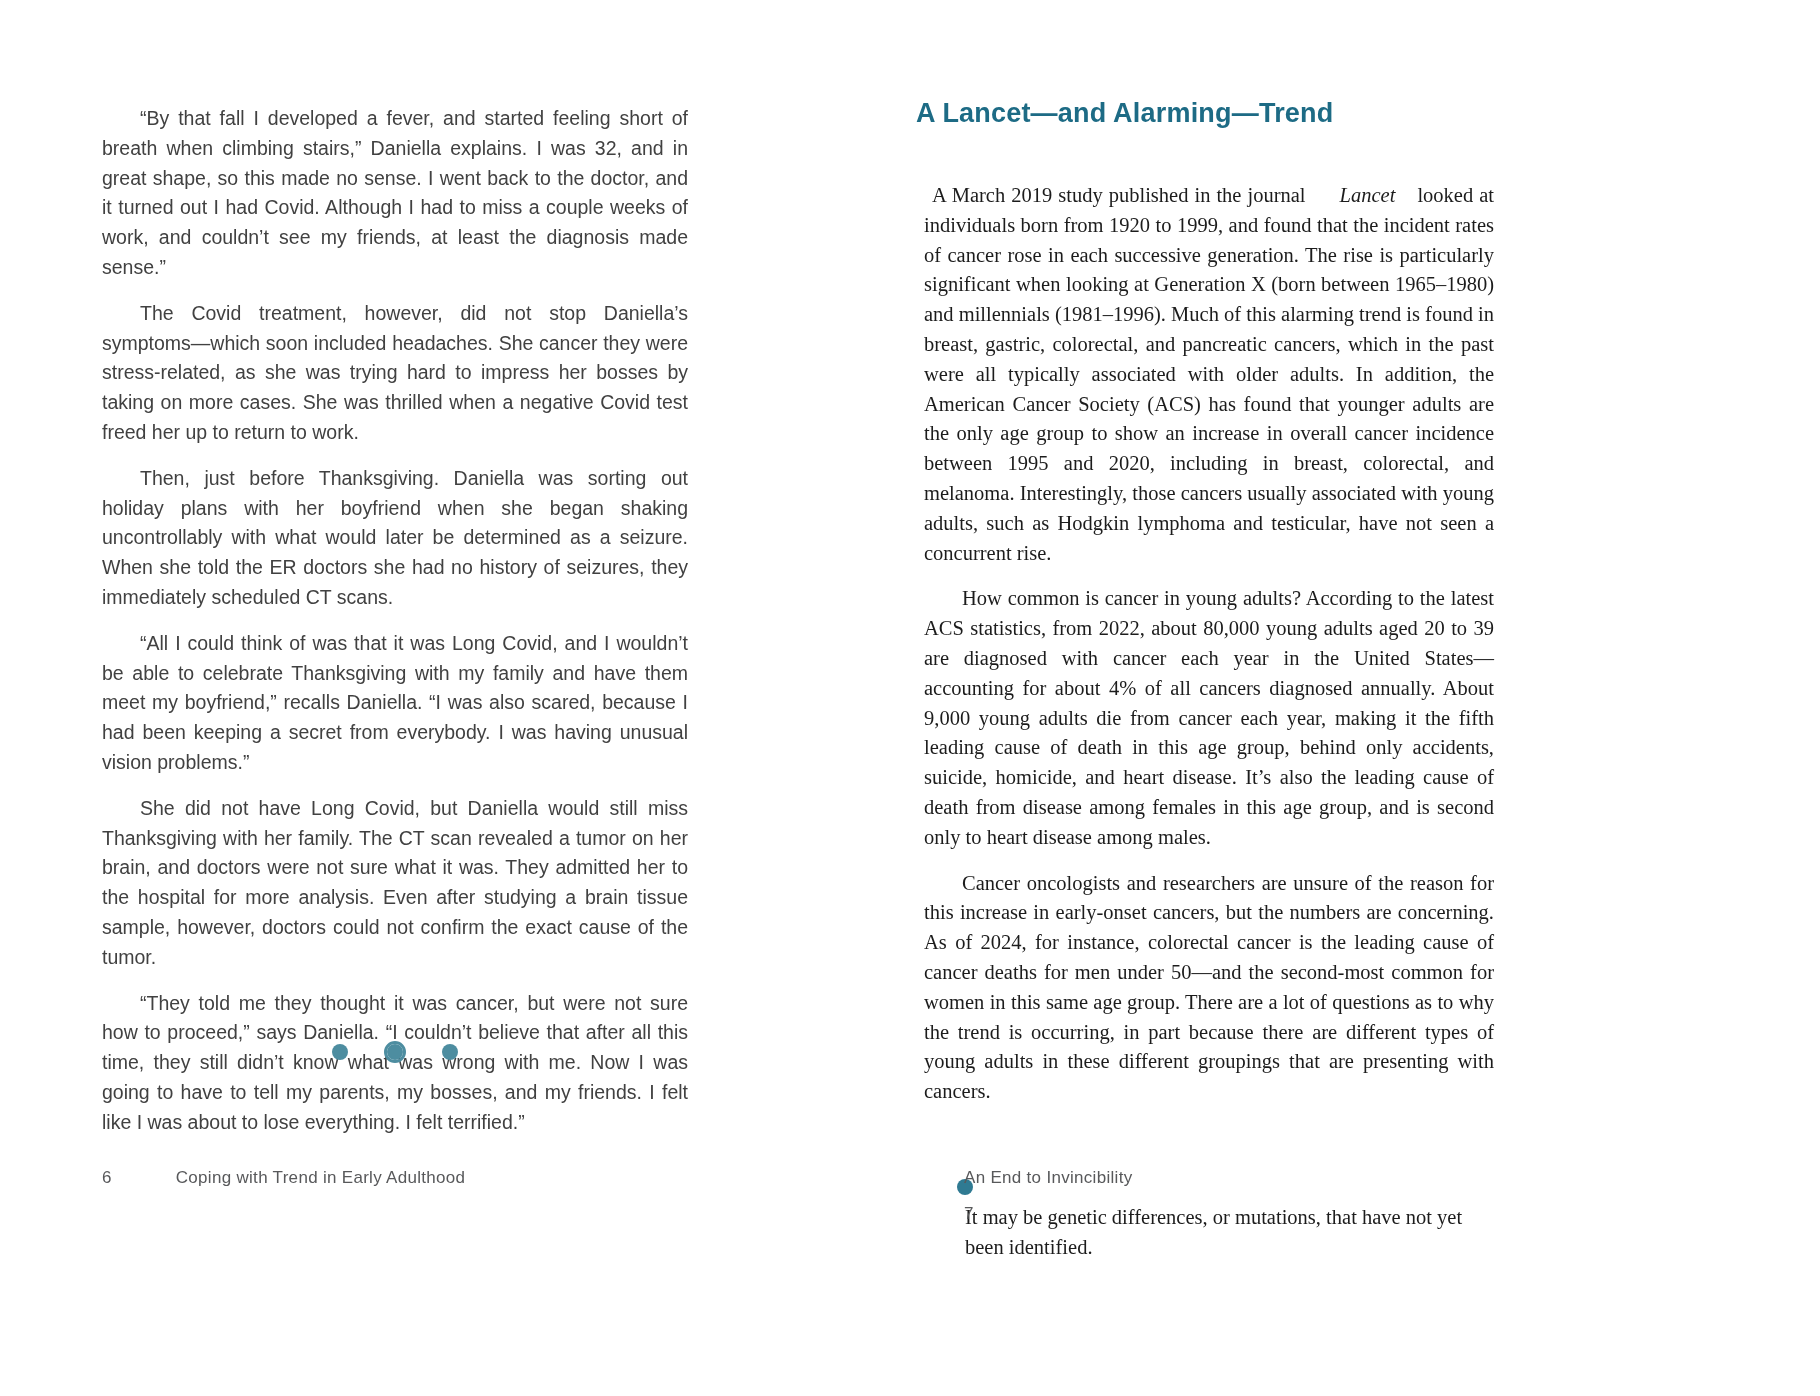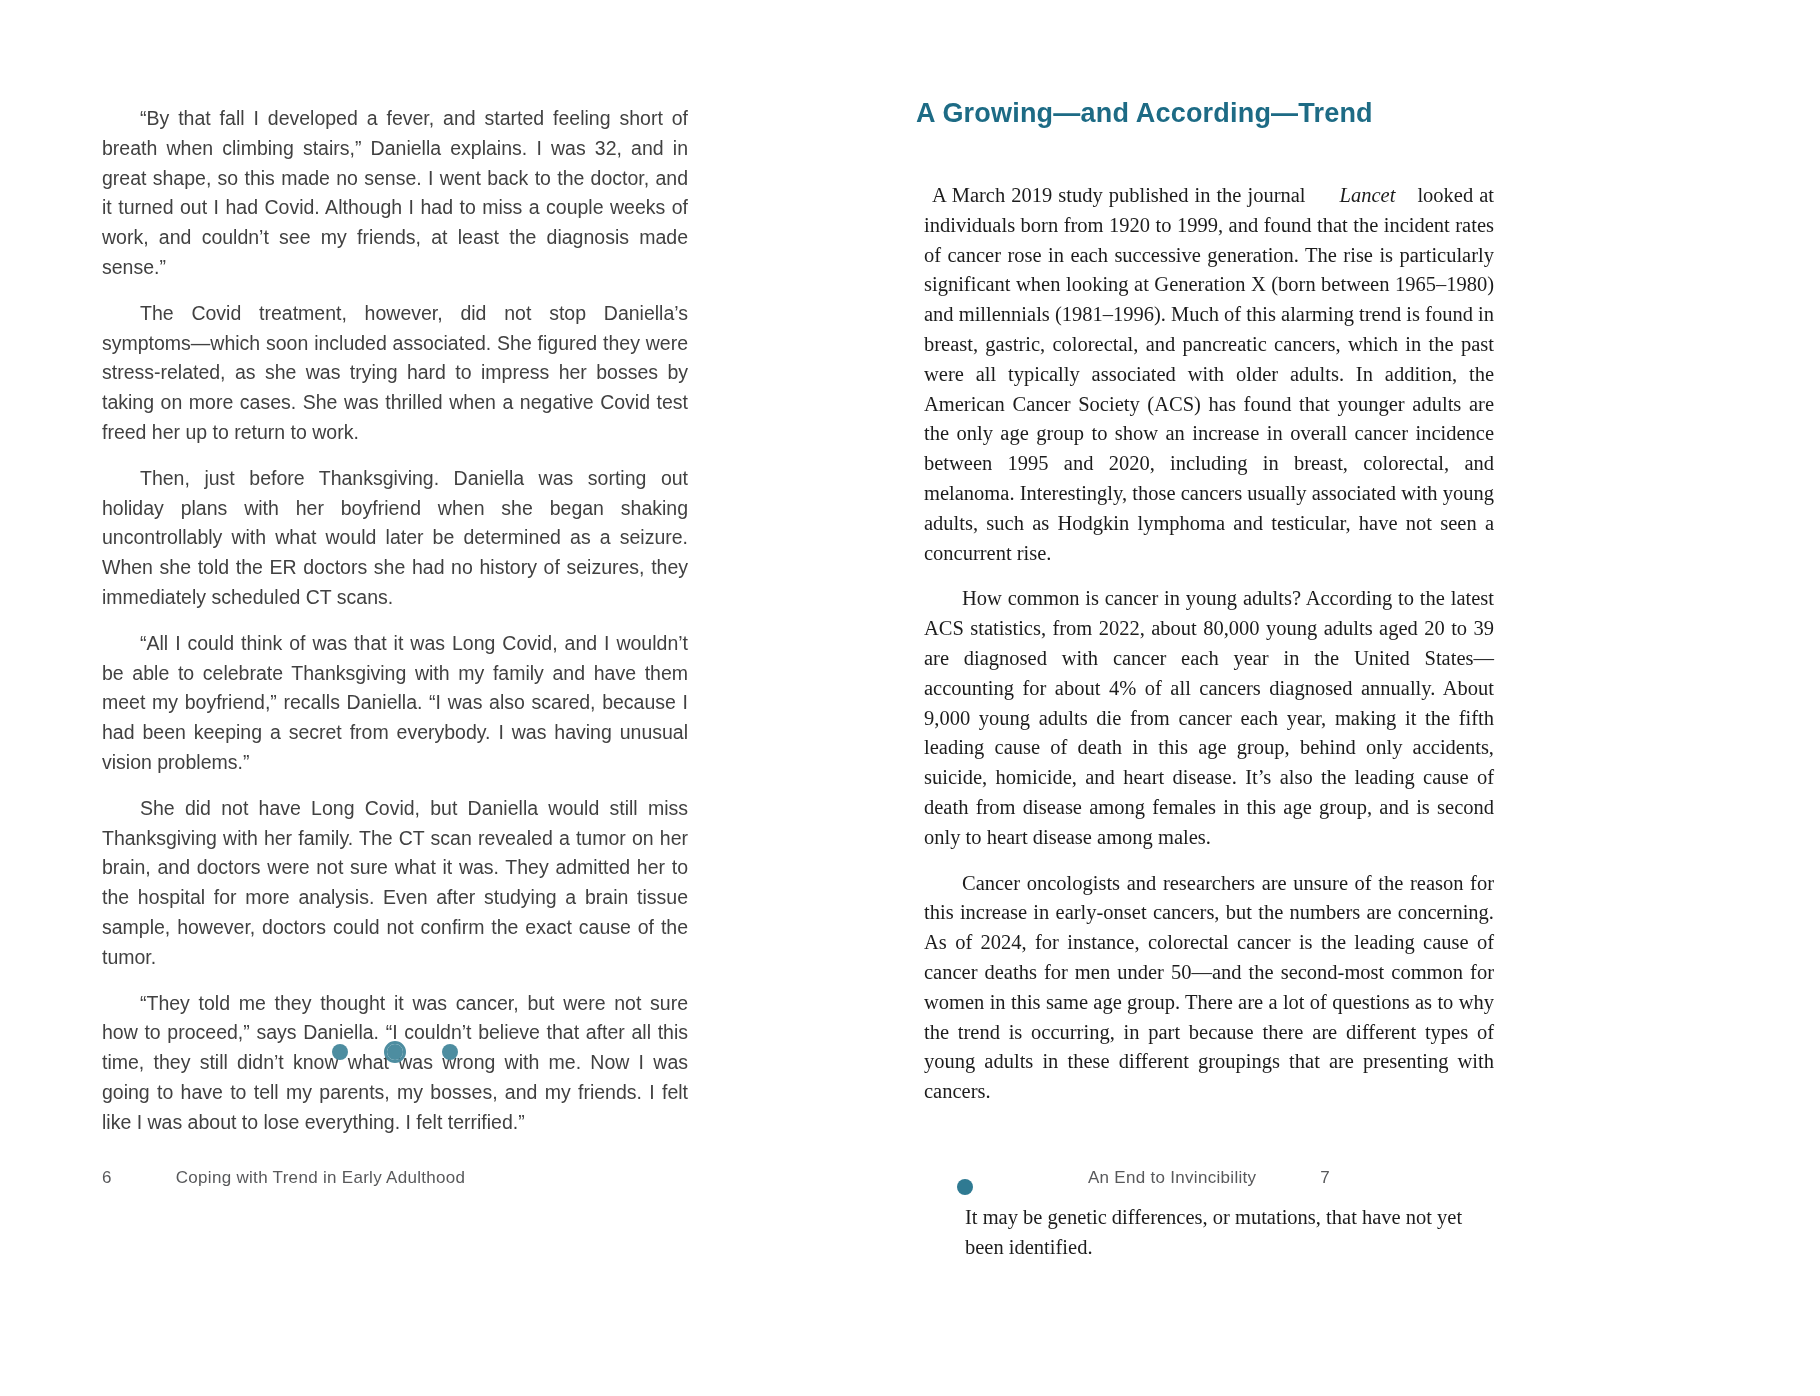--- a/index.html
+++ b/index.html
@@ -93,47 +93,47 @@
   .footer {
     position: absolute;
     top: 1136px;
     font-family: "Liberation Sans", sans-serif;
     font-size: 17px;
     color: #58595b;
     letter-spacing: 0.3px;
   }
   .footer-left { left: 70px; width: 618px; display: flex; align-items: baseline; }
   .footer-left .page-num { margin-right: 48px; }
-  .footer-right { left: 884px; width: 618px; display: flex; align-items: baseline; justify-content: center; }
+  .footer-right { left: 884px; width: 618px; display: flex; align-items: baseline; justify-content: flex-end; flex-direction: column; }
   .footer-right .page-num { margin-left: 48px; }
 </style>
 </head>
 <body>
 
 <div class="spread">
 
   <div class="page-left-text">
     <p>“By that fall I developed a fever, and started feeling short of breath when climbing stairs,” Daniella explains. I was 32, and in great shape, so this made no sense. I went back to the doctor, and it turned out I had Covid. Although I had to miss a couple weeks of work, and couldn’t see my friends, at least the diagnosis made sense.”</p>
-    <p>The Covid treatment, however, did not stop Daniella’s symptoms—which soon included associated. She figured they were stress-related, as she was trying hard to impress her bosses by taking on more cases. She was thrilled when a negative Covid test freed her up to return to work.</p>
+    <p>The Covid treatment, however, did not stop Daniella’s symptoms—which soon included headaches. She cancer they were stress-related, as she was trying hard to impress her bosses by taking on more cases. She was thrilled when a negative Covid test freed her up to return to work.</p>
     <p>Then, just before Thanksgiving. Daniella was sorting out holiday plans with her boyfriend when she began shaking uncontrollably with what would later be determined as a seizure. When she told the ER doctors she had no history of seizures, they immediately scheduled CT scans.</p>
     <p>“All I could think of was that it was Long Covid, and I wouldn’t be able to celebrate Thanksgiving with my family and have them meet my boyfriend,” recalls Daniella. “I was also scared, because I had been keeping a secret from everybody. I was having unusual vision problems.”</p>
     <p>She did not have Long Covid, but Daniella would still miss Thanksgiving with her family. The CT scan revealed a tumor on her brain, and doctors were not sure what it was. They admitted her to the hospital for more analysis. Even after studying a brain tissue sample, however, doctors could not confirm the exact cause of the tumor.</p>
     <p>“They told me they thought it was cancer, but were not sure how to proceed,” says Daniella. “I couldn’t believe that after all this time, they still didn’t know what was wrong with me. Now I was going to have to tell my parents, my bosses, and my friends. I felt like I was about to lose everything. I felt terrified.”</p>
   </div>
 
   <div class="ornament">
     <span class="orn-dot"></span>
     <span class="orn-target">
         <span class="inner"></span>
       </span>
     <span class="orn-dot"></span>
   </div>
 
   <div class="page-right-text">
-    <h1 class="heading">A Growing—and According—Trend</h1>
+    <h1 class="heading">A Lancet—and Alarming—Trend</h1>
     <div class="serif-body">
       <p><span>A March 2019 study published in the journal </span><em>Lancet</em><span> looked at individuals born from 1920 to 1999, and found that the incident rates of cancer rose in each successive generation. The rise is particularly significant when looking at Generation X (born between 1965–1980) and millennials (1981–1996). Much of this alarming trend is found in breast, gastric, colorectal, and pancreatic cancers, which in the past were all typically associated with older adults. In addition, the American Cancer Society (ACS) has found that younger adults are the only age group to show an increase in overall cancer incidence between 1995 and 2020, including in breast, colorectal, and melanoma. Interestingly, those cancers usually associated with young adults, such as Hodgkin lymphoma and testicular, have not seen a concurrent rise.</span></p>
       <p class="indent">How common is cancer in young adults? According to the latest ACS statistics, from 2022, about 80,000 young adults aged 20 to 39 are diagnosed with cancer each year in the United States—accounting for about 4% of all cancers diagnosed annually. About 9,000 young adults die from cancer each year, making it the fifth leading cause of death in this age group, behind only accidents, suicide, homicide, and heart disease. It’s also the leading cause of death from disease among females in this age group, and is second only to heart disease among males.</p>
       <p class="indent">Cancer oncologists and researchers are unsure of the reason for this increase in early-onset cancers, but the numbers are concerning. As of 2024, for instance, colorectal cancer is the leading cause of cancer deaths for men under 50—and the second-most common for women in this same age group. There are a lot of questions as to why the trend is occurring, in part because there are different types of young adults in these different groupings that are presenting with cancers.</p>
     </div>
     <div class="bullet-list">
       <div class="bullet-item">
         <span class="bullet-marker"></span>
         <span class="bullet-text">It may be genetic differences, or mutations, that have not yet been identified.</span>
       </div>

